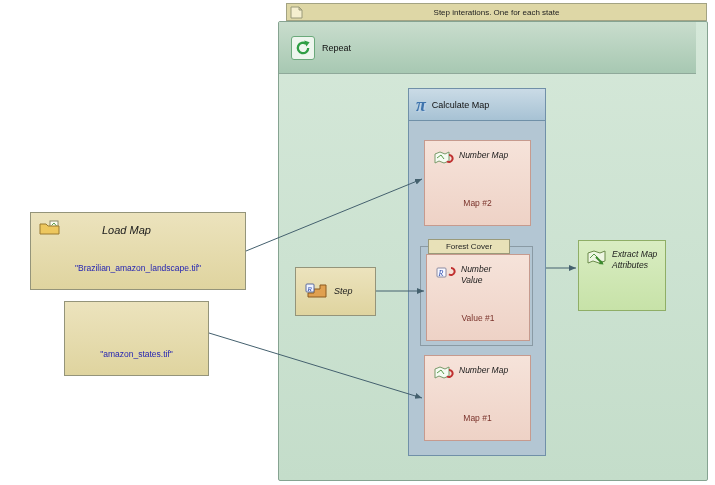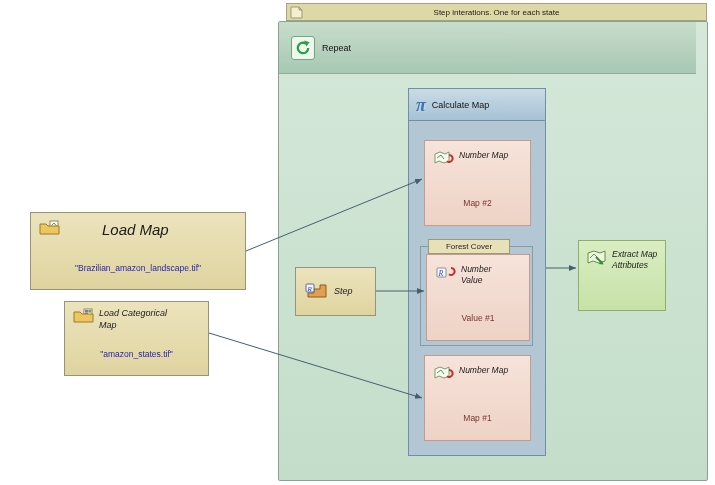--- a/index.html
+++ b/index.html
@@ -141,38 +141,26 @@
 
   <div class="abs functor tan" style="left:30px;top:212px;width:216px;height:78px;">
     <div class="f-head" style="padding:7px 4px 0 8px;align-items:center;">
       <span>
         <svg width="21" height="16" viewBox="0 0 21 16">
           <rect x="11" y="1" width="8" height="7" fill="#fdfdf2" stroke="#8a8a6a"></rect>
           <path d="M12.5 5.5 L15 3 L17.5 6" stroke="#5a9a4a" fill="none"></path>
           <path d="M1 4 L7 4 L9 6 L20 6 L20 14 L1 14 Z" fill="#edc75e" stroke="#9a7a30"></path>
         </svg>
       </span>
-      <span class="f-label" style="width:auto;font-size:15px;padding-left:37px;">Load Map</span>
+      <span class="f-label" style="width:auto;font-size:11px;padding-left:37px;">Load Map</span>
     </div>
     <div class="val" style="top:50px;">"Brazilian_amazon_landscape.tif"</div>
   </div>
 
   <div class="abs functor tan" style="left:64px;top:301px;width:145px;height:75px;">
-    <div class="f-head" style="padding:6px 4px 0 8px;">
-      <span>
-        <svg width="21" height="16" viewBox="0 0 21 16">
-          <rect x="11" y="1" width="8" height="7" fill="#fdfdf2" stroke="#8a8a6a"></rect>
-          <rect x="12" y="2" width="3" height="2.6" fill="#9a6ab0"></rect>
-          <rect x="15.3" y="2" width="3" height="2.6" fill="#6aa84a"></rect>
-          <rect x="12" y="4.9" width="3" height="2.4" fill="#c8684a"></rect>
-          <path d="M1 4 L7 4 L9 6 L20 6 L20 14 L1 14 Z" fill="#edc75e" stroke="#9a7a30"></path>
-        </svg>
-      </span>
-      <span class="f-label" style="width:88px;font-size:9px;">Load Categorical Map</span>
-    </div>
     <div class="val" style="top:47px;">"amazon_states.tif"</div>
   </div>
 
   <div class="abs functor tan" style="left:295px;top:267px;width:81px;height:49px;display:flex;align-items:center;gap:7px;padding:0 9px;">
     <span>
       <svg width="22" height="18" viewBox="0 0 22 18">
         <path d="M3 16 L3 12 L9 12 L9 8 L15 8 L15 4 L21 4 L21 16 Z" fill="#e0a050" stroke="#8a5a20"></path>
         <rect x="1" y="3" width="8" height="8" rx="1" fill="#f0f4ff" stroke="#5a6a9a"></rect>
         <text x="2.6" y="9.8" font-size="7" fill="#2244aa" font-family="serif" font-style="italic">R</text>
       </svg>

